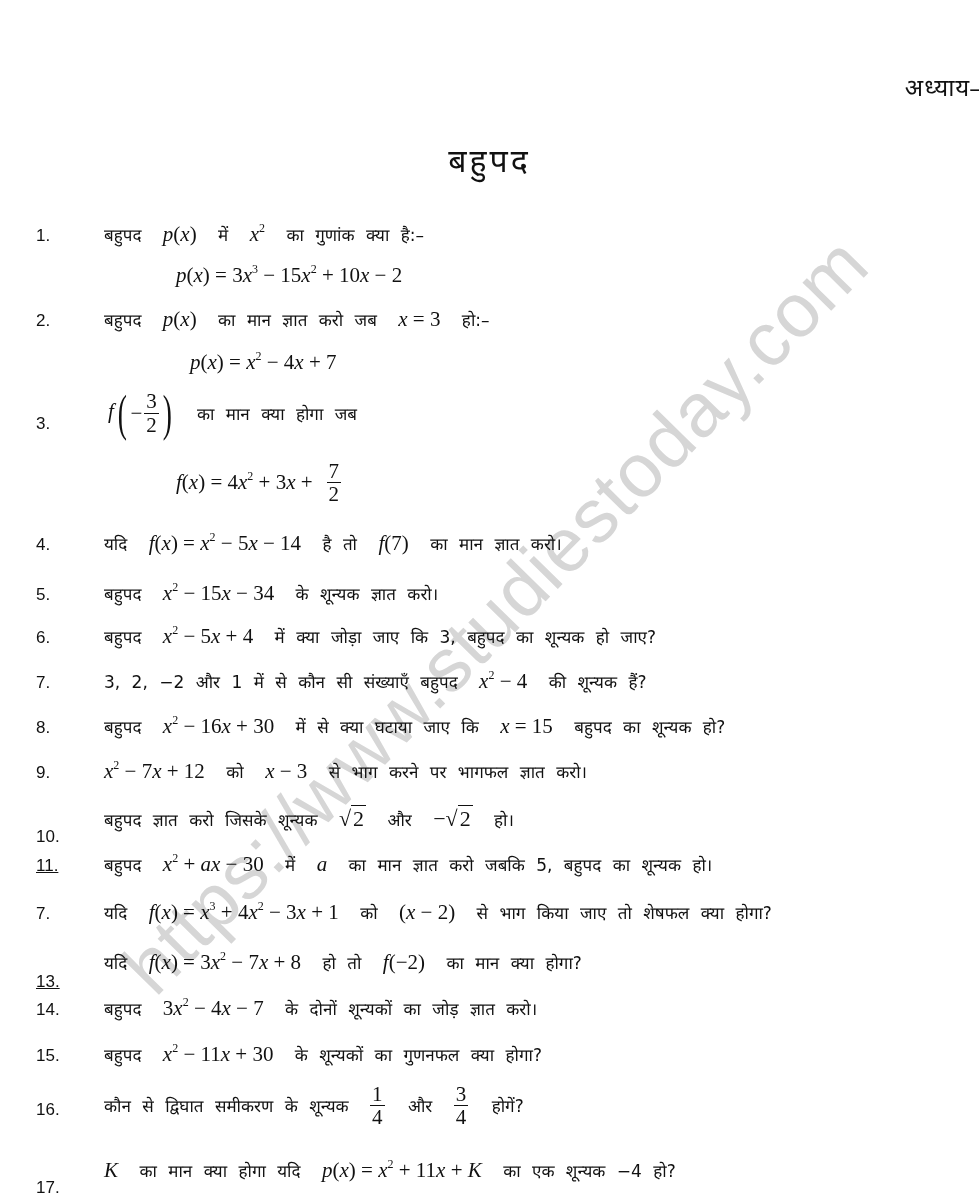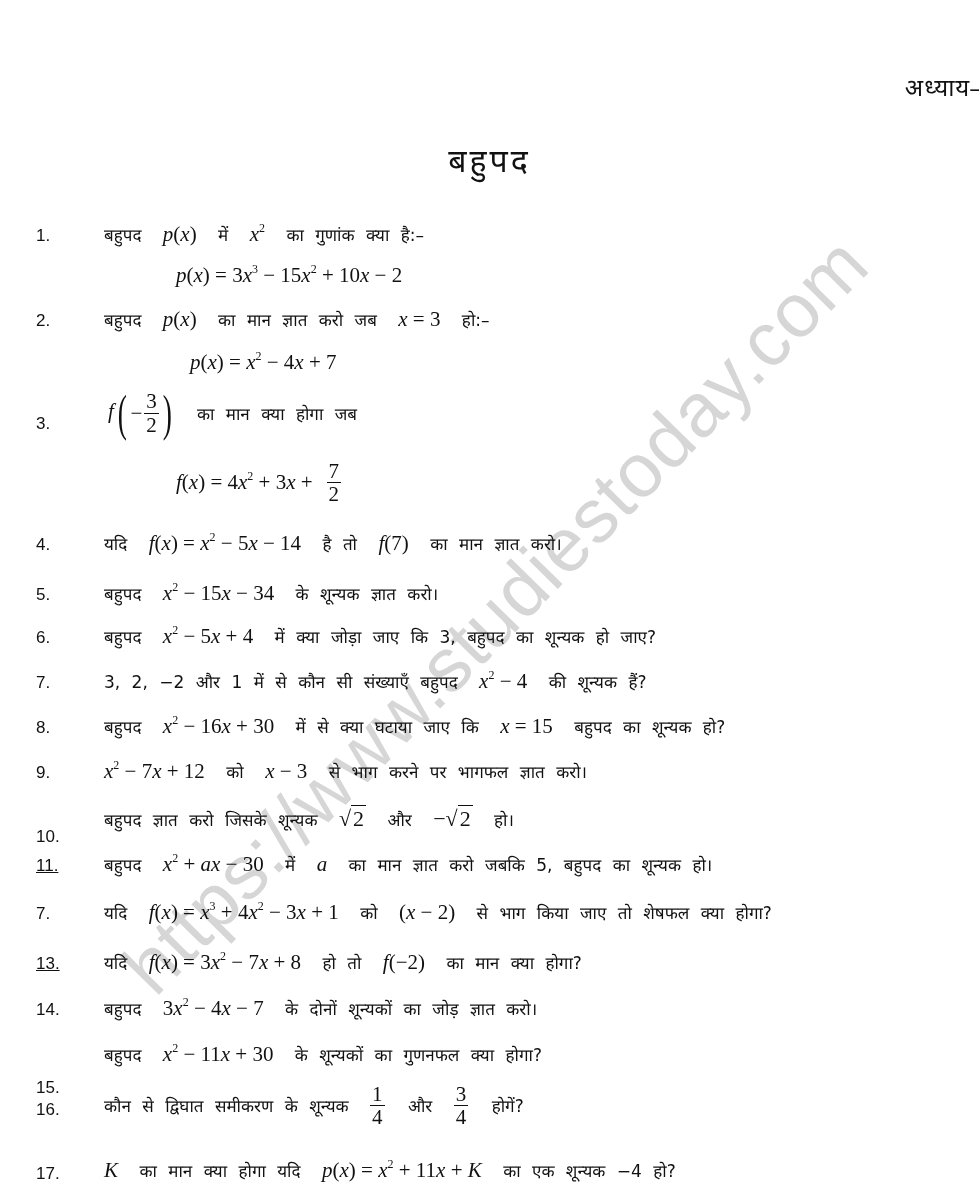--- a/index.html
+++ b/index.html
@@ -182,61 +182,61 @@
     <div class="qbody">
       <span class="t">यदि</span>
       <span class="m"><i>f</i>(<i>x</i>) = <i>x</i><sup>3</sup> + 4<i>x</i><sup>2</sup> − 3<i>x</i> + 1</span>
       <span class="t">को</span>
       <span class="m">(<i>x</i> − 2)</span>
       <span class="t">से भाग किया जाए तो शेषफल क्या होगा?</span>
     </div>
   </div>
 
   <div class="q" style="top:950px;">
-    <span class="qnum" style="top:4px;text-decoration:underline;">13.</span>
+    <span class="qnum" style="top:22px;text-decoration:underline;">13.</span>
     <div class="qbody">
       <span class="t">यदि</span>
       <span class="m"><i>f</i>(<i>x</i>) = 3<i>x</i><sup>2</sup> − 7<i>x</i> + 8</span>
       <span class="t">हो तो</span>
       <span class="m"><i>f</i>(−2)</span>
       <span class="t">का मान क्या होगा?</span>
     </div>
   </div>
 
   <div class="q" style="top:996px;">
     <span class="qnum" style="top:4px;text-align:right;">14.</span>
     <div class="qbody">
       <span class="t">बहुपद</span>
       <span class="m">3<i>x</i><sup>2</sup> − 4<i>x</i> − 7</span>
       <span class="t">के दोनों शून्यकों का जोड़ ज्ञात करो।</span>
     </div>
   </div>
 
   <div class="q" style="top:1042px;">
-    <span class="qnum" style="top:4px;margin-top:32px;">15.</span>
+    <span class="qnum" style="top:4px;">15.</span>
     <div class="qbody">
       <span class="t">बहुपद</span>
       <span class="m"><i>x</i><sup>2</sup> − 11<i>x</i> + 30</span>
       <span class="t">के शून्यकों का गुणनफल क्या होगा?</span>
     </div>
   </div>
 
   <div class="q" style="top:1083px;">
     <span class="qnum" style="top:17px;">16.</span>
     <div class="qbody">
       <span class="t" style="vertical-align:middle;margin-top:28px;">कौन से द्विघात समीकरण के शून्यक</span>
       <span class="frac" style="margin-right:12px;"><span class="num">1</span><span class="den">4</span></span>
       <span class="t" style="vertical-align:middle;">और</span>
       <span class="frac" style="margin-right:12px;"><span class="num">3</span><span class="den">4</span></span>
       <span class="t" style="vertical-align:middle;">होगें?</span>
     </div>
   </div>
 
   <div class="q" style="top:1158px;">
-    <span class="qnum" style="top:6px;">17.</span>
+    <span class="qnum" style="top:20px;">17.</span>
     <div class="qbody">
       <span class="m"><i>K</i></span>
       <span class="t">का मान क्या होगा यदि</span>
       <span class="m"><i>p</i>(<i>x</i>) = <i>x</i><sup>2</sup> + 11<i>x</i> + <i>K</i></span>
       <span class="t">का एक शून्यक −4 हो?</span>
     </div>
   </div>
 
 </div>
 

